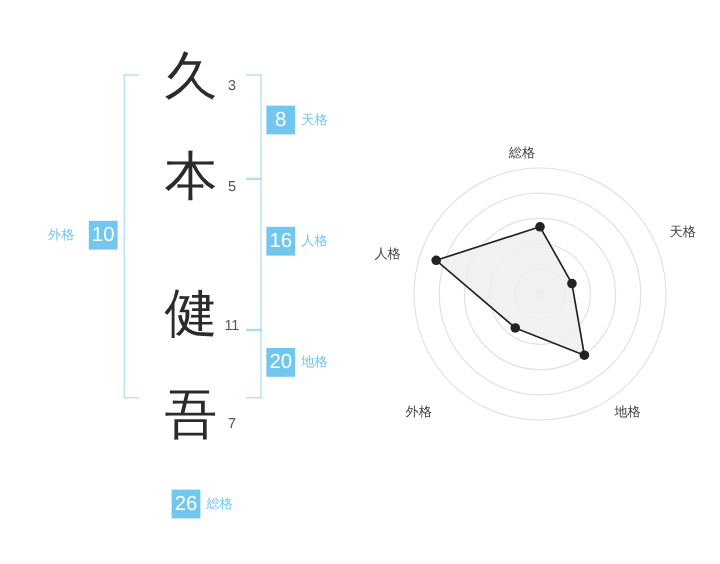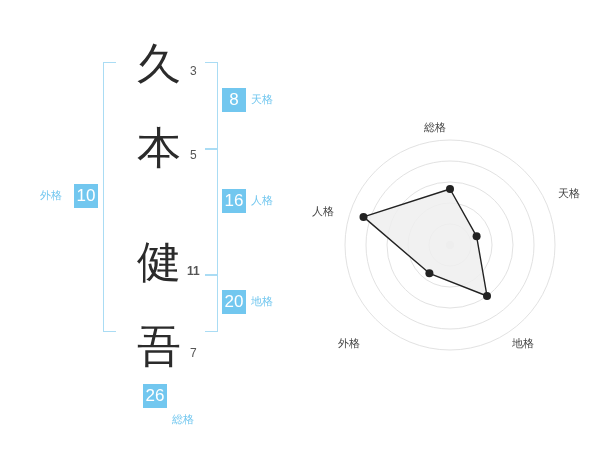--- a/index.html
+++ b/index.html
@@ -104,38 +104,38 @@
 
     <div class="bracket" style="left:205px; top:274px; width:12px; height:56px; border-width:1px 1px 1px 0; border-left:0;"></div>
 
     <div class="kanji" style="left:131px; top:42px;">久</div>
     <div class="kanji-stroke" style="left:190px; top:64px;">3</div>
 
     <div class="kanji" style="left:131px; top:126px;">本</div>
     <div class="kanji-stroke" style="left:190px; top:148px;">5</div>
 
     <div class="kanji" style="left:131px; top:240px;">健</div>
-    <div class="kanji-stroke" style="left:187px; top:264px;font-weight:bold;">11</div>
+    <div class="kanji-stroke" style="left:187px; top:264px;">11</div>
 
     <div class="kanji" style="left:131px; top:324px;">吾</div>
     <div class="kanji-stroke" style="left:190px; top:346px;">7</div>
 
     <div class="chip" style="left:222px; top:88px;">8</div>
     <div class="chip-label" style="left:251px; top:88px;">天格</div>
 
     <div class="chip" style="left:222px; top:189px;">16</div>
     <div class="chip-label" style="left:251px; top:189px;">人格</div>
 
     <div class="chip" style="left:222px; top:290px;">20</div>
     <div class="chip-label" style="left:251px; top:290px;">地格</div>
 
     <div class="chip-label" style="left:40px; top:184px;">外格</div>
     <div class="chip" style="left:74px; top:184px;">10</div>
 
-    <div class="chip" style="left:143px; top:384px;">26</div>
+    <div class="chip" style="left:143px; top:408px;">26</div>
     <div class="chip-label" style="left:172px; top:408px;">総格</div>
   </div>
 
   <div class="chart-panel">
     <svg id="radar-svg" width="300" height="470" viewBox="0 0 300 470">
         <circle cx="150" cy="245" r="105" fill="none" stroke="#e2e2e2" stroke-width="1"></circle>
         <circle cx="150" cy="245" r="84" fill="none" stroke="#e2e2e2" stroke-width="1"></circle>
         <circle cx="150" cy="245" r="63" fill="none" stroke="#e2e2e2" stroke-width="1"></circle>
         <circle cx="150" cy="245" r="42" fill="none" stroke="#e2e2e2" stroke-width="1"></circle>
         <circle cx="150" cy="245" r="21" fill="none" stroke="#e2e2e2" stroke-width="1"></circle>

